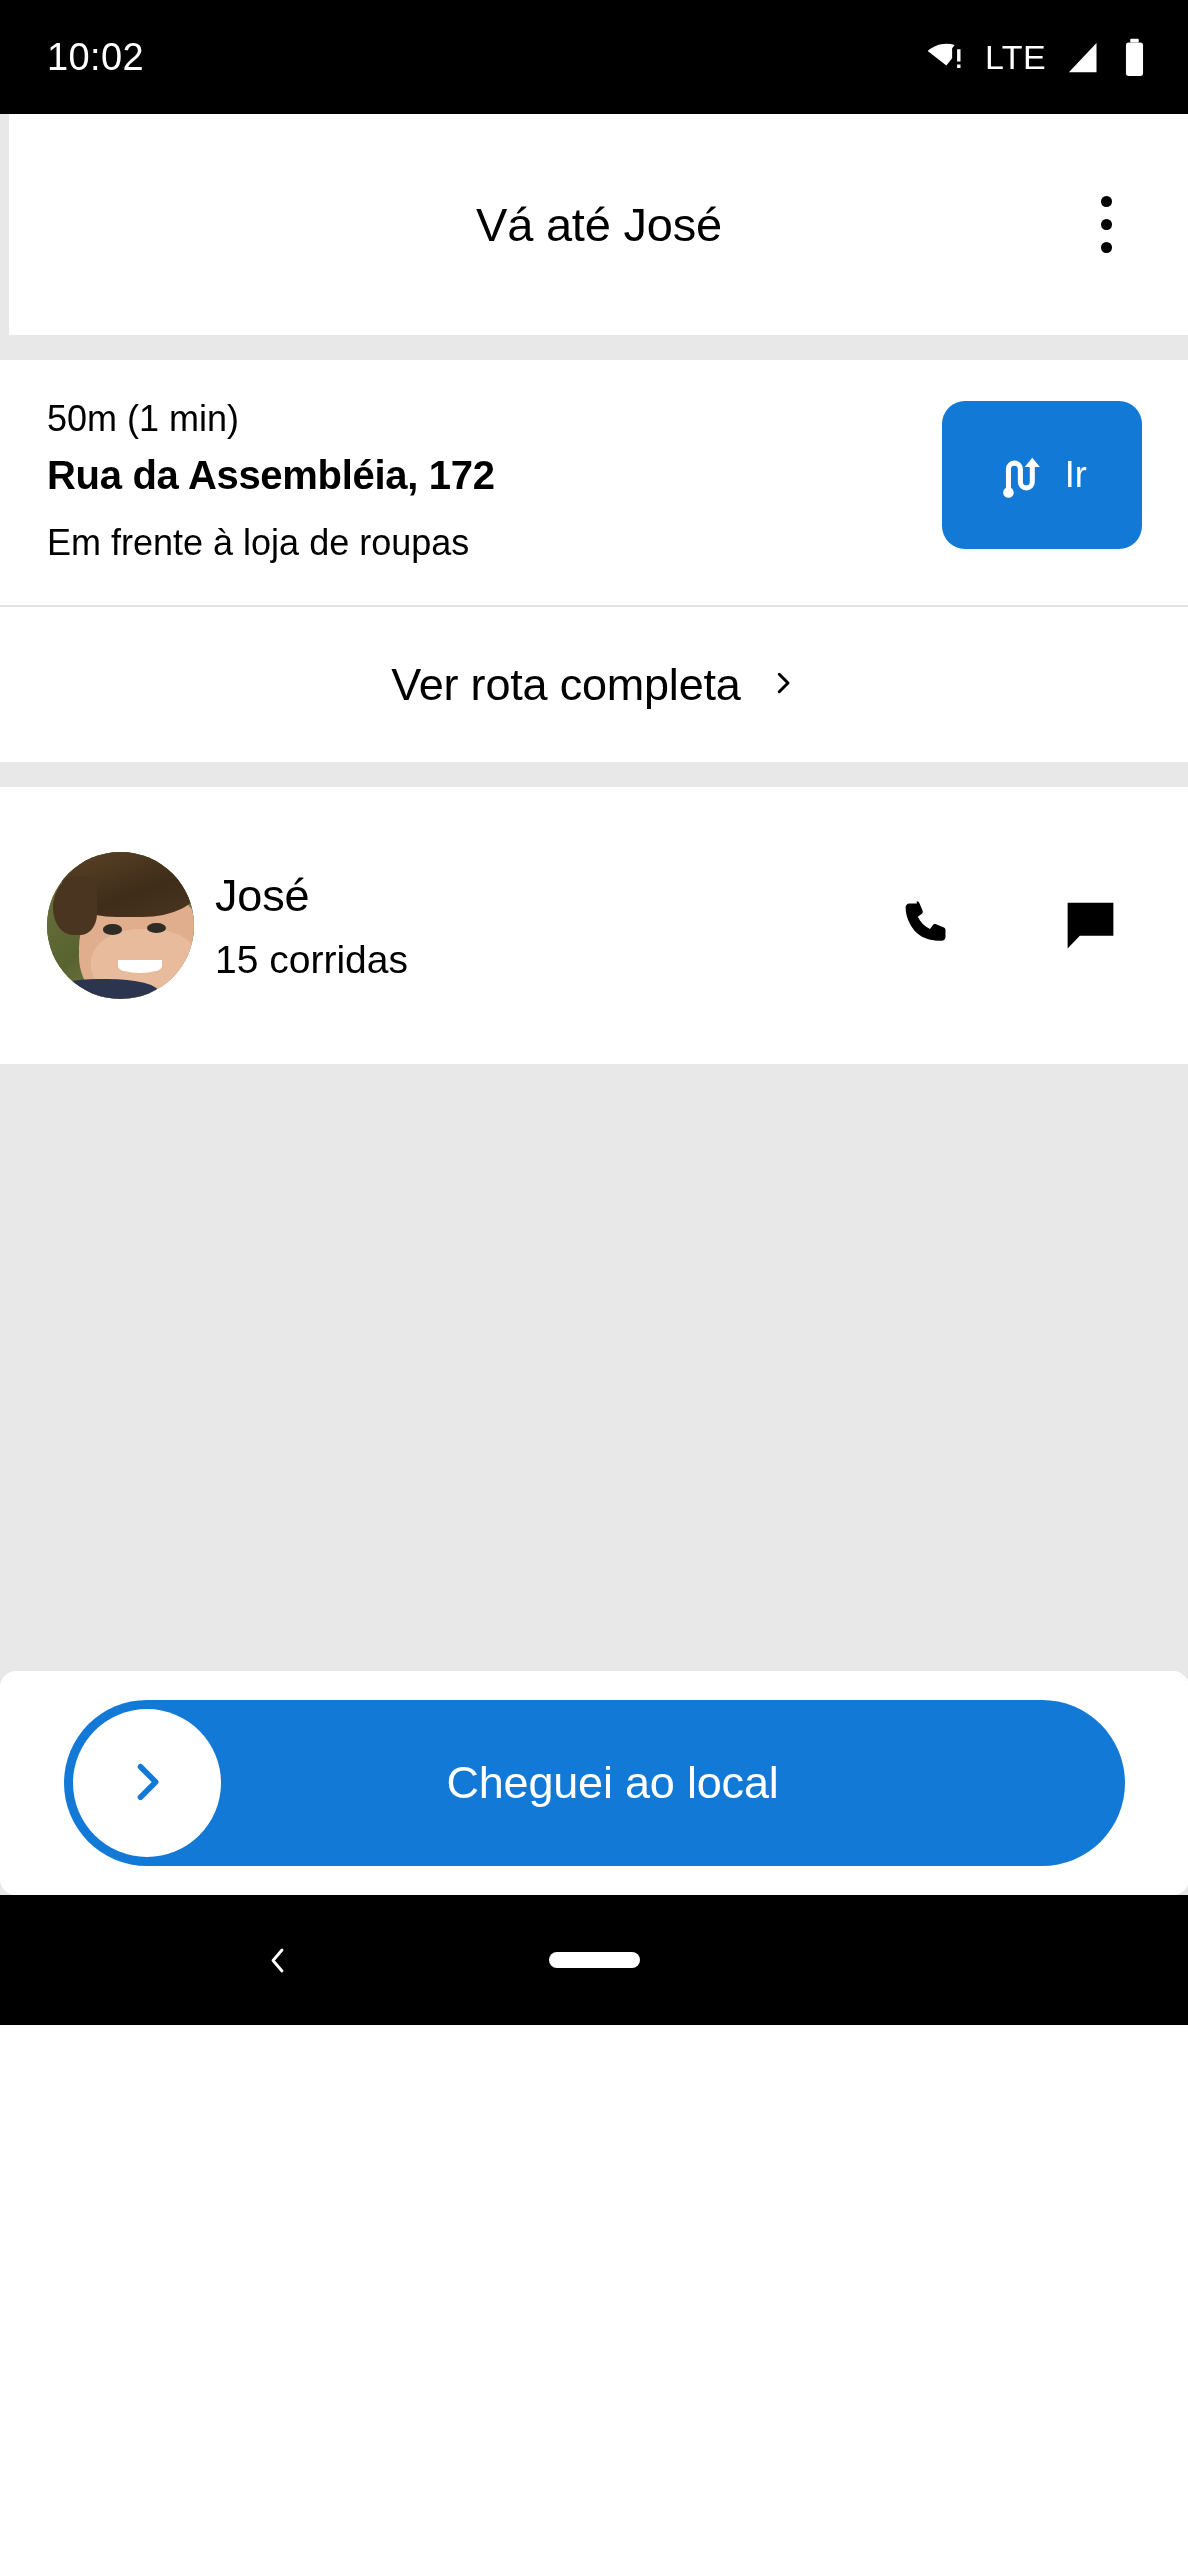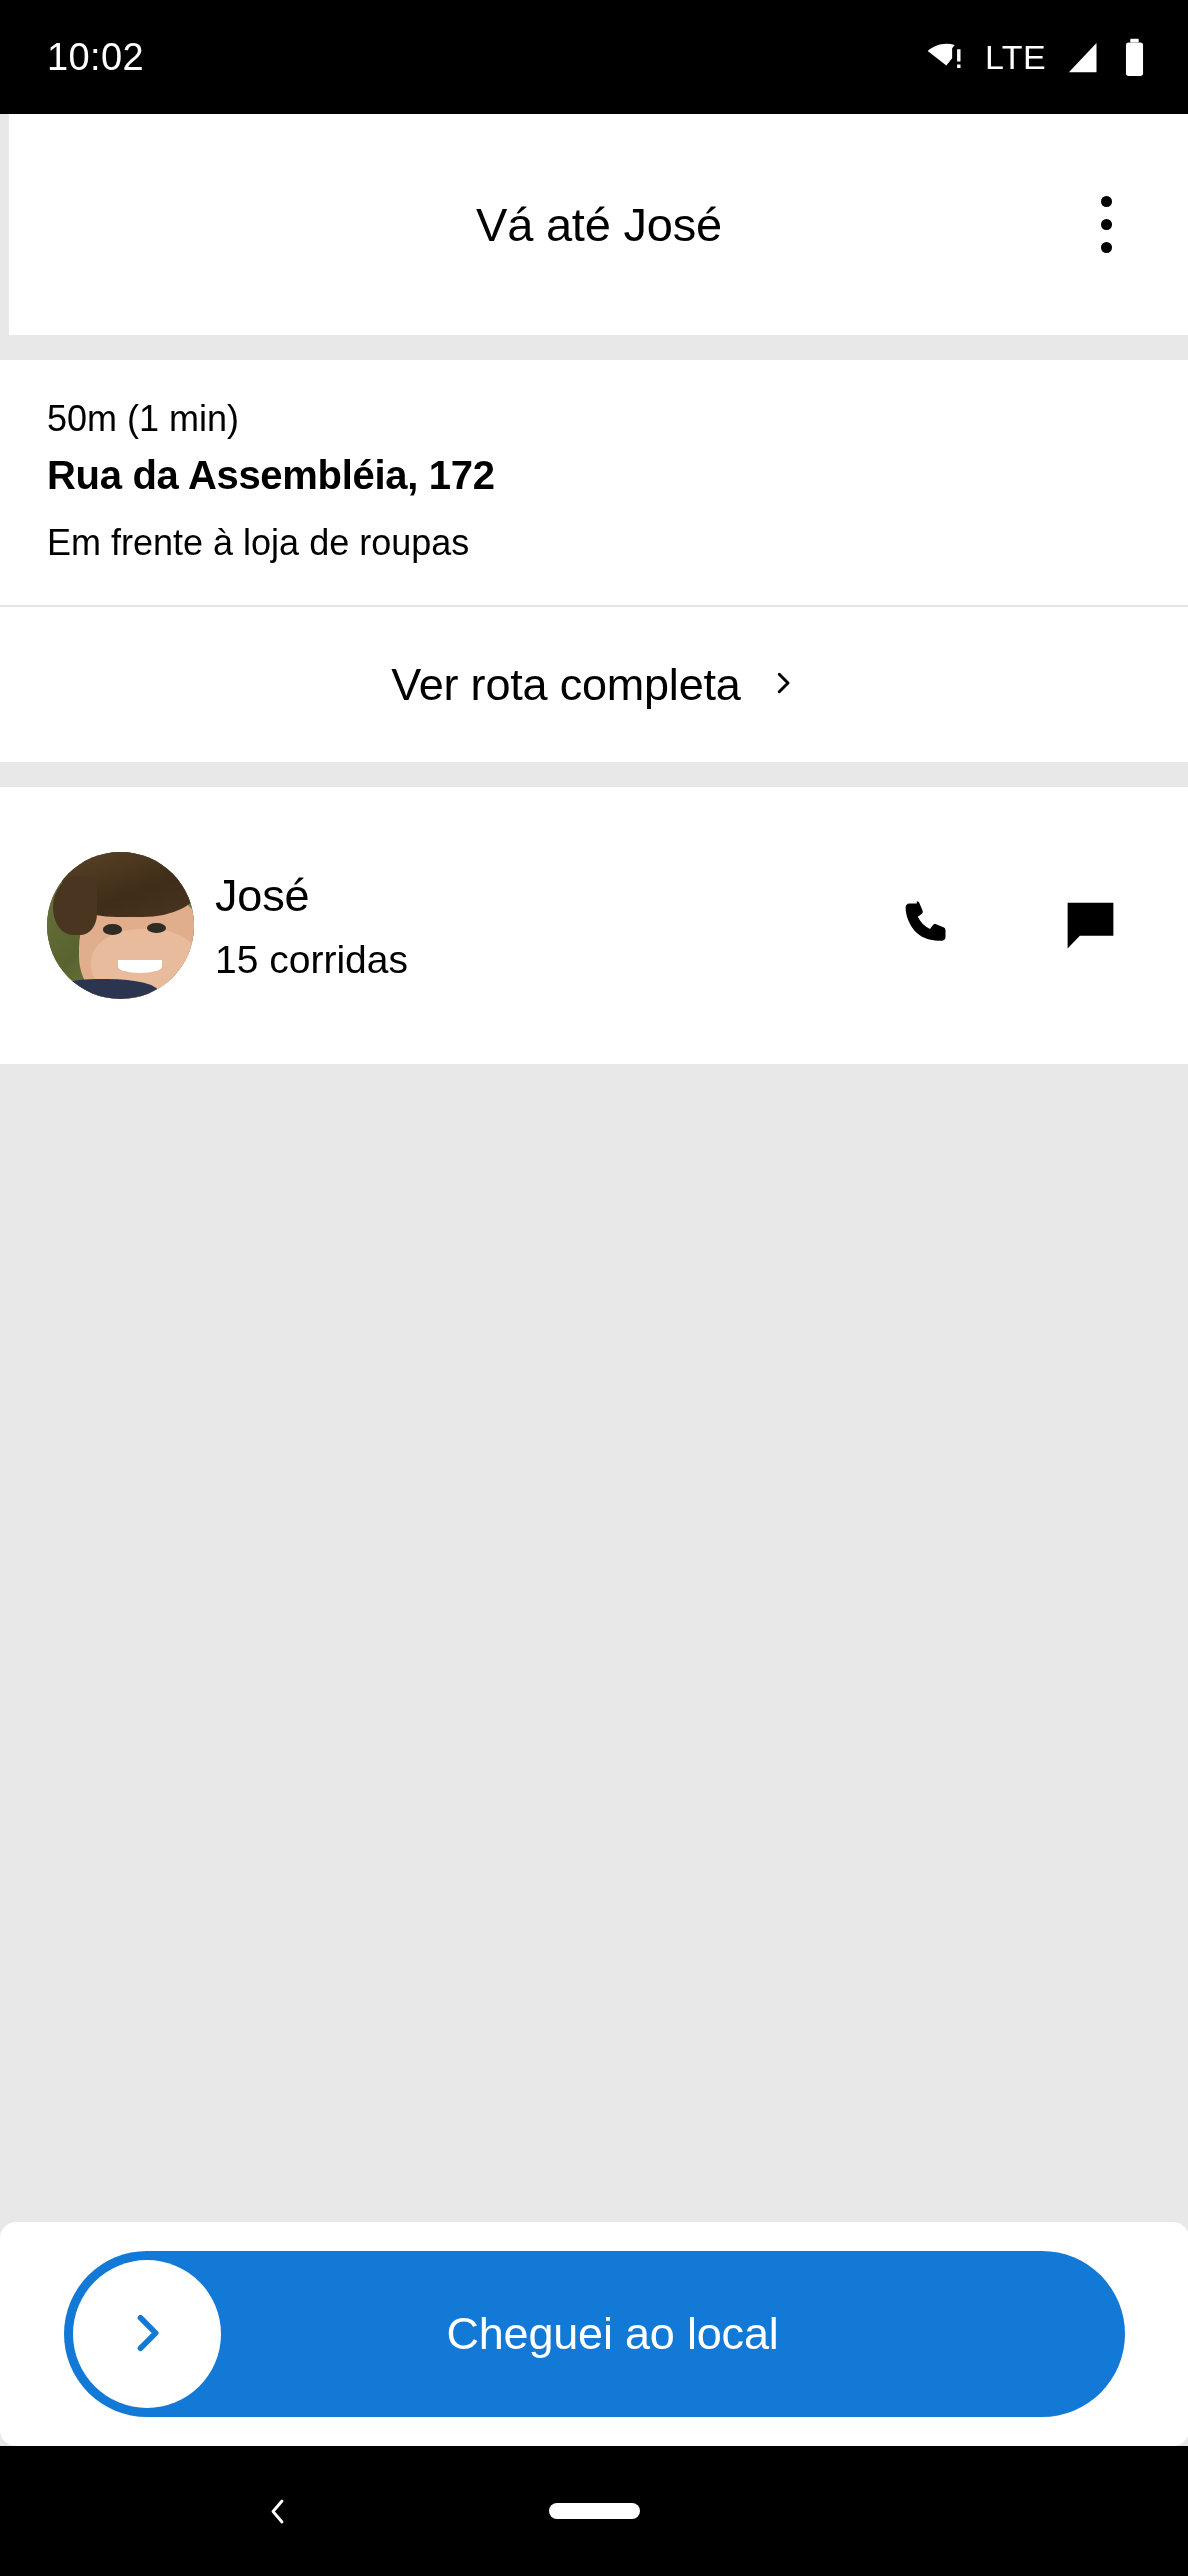--- a/index.html
+++ b/index.html
@@ -2,21 +2,21 @@
 <html style="font-size:14.3px"><head>
 <meta charset="utf-8">
 <style>
   * { margin:0; padding:0; box-sizing:border-box; }
   html, body {
     width:1189px; height:2576px;
     background:#ffffff;
     font-family:"Liberation Sans", sans-serif;
     overflow:hidden;
   }
-  .phone { width:1189px; height:2576px; display:flex; flex-direction:column; background:#e8e8e8; }
+  .phone { width:1189px; height:2025px; display:flex; flex-direction:column; background:#e8e8e8; }
 
   
   .statusbar {
     height:114px; background:#000000; color:#ffffff;
     display:flex; align-items:center; justify-content:space-between;
     padding:0 41px 0 47px; flex:0 0 auto;
   }
   .clock { font-size:38px; letter-spacing:0.4px; }
   .sys-icons { display:flex; align-items:center; gap:18px; }
   .sys-icons svg { display:block; }
@@ -188,20 +188,30 @@
 
   <div class="band band-lg"></div>
 
   <div class="card">
     <div class="addr-row">
       <div class="addr-left">
         <span class="eta">50m (1 min)</span>
         <span class="street">Rua da Assembléia, 172</span>
         <span class="hint">Em frente à loja de roupas</span>
       </div>
+      <button class="go-btn">
+        <span>
+          <svg width="55" height="55" viewBox="0 0 24 24" fill="none" stroke="#fff" stroke-width="2.2" stroke-linecap="round" stroke-linejoin="round">
+            <path d="M5 19.2V9.2a2.6 2.6 0 0 1 5.2 0v5.6a2.6 2.6 0 0 0 5.2 0V6.4"></path>
+            <circle cx="5" cy="19.4" r="2.3" fill="#fff" stroke="none"></circle>
+            <path d="M15.4 4.3l3.3 4h-6.6l3.3-4z" fill="#fff" stroke="none"></path>
+          </svg>
+        </span>
+        <span class="go-label">Ir</span>
+      </button>
     </div>
     <div class="hairline"></div>
     <div class="route-row">
       <span class="route-label">Ver rota completa</span>
       <span class="chev-sm">
         <svg width="30" height="30" viewBox="0 0 24 24" fill="none" stroke="#000" stroke-width="2.4" stroke-linecap="round" stroke-linejoin="round">
           <path d="M9 5l7 7-7 7"></path>
         </svg>
       </span>
     </div>

